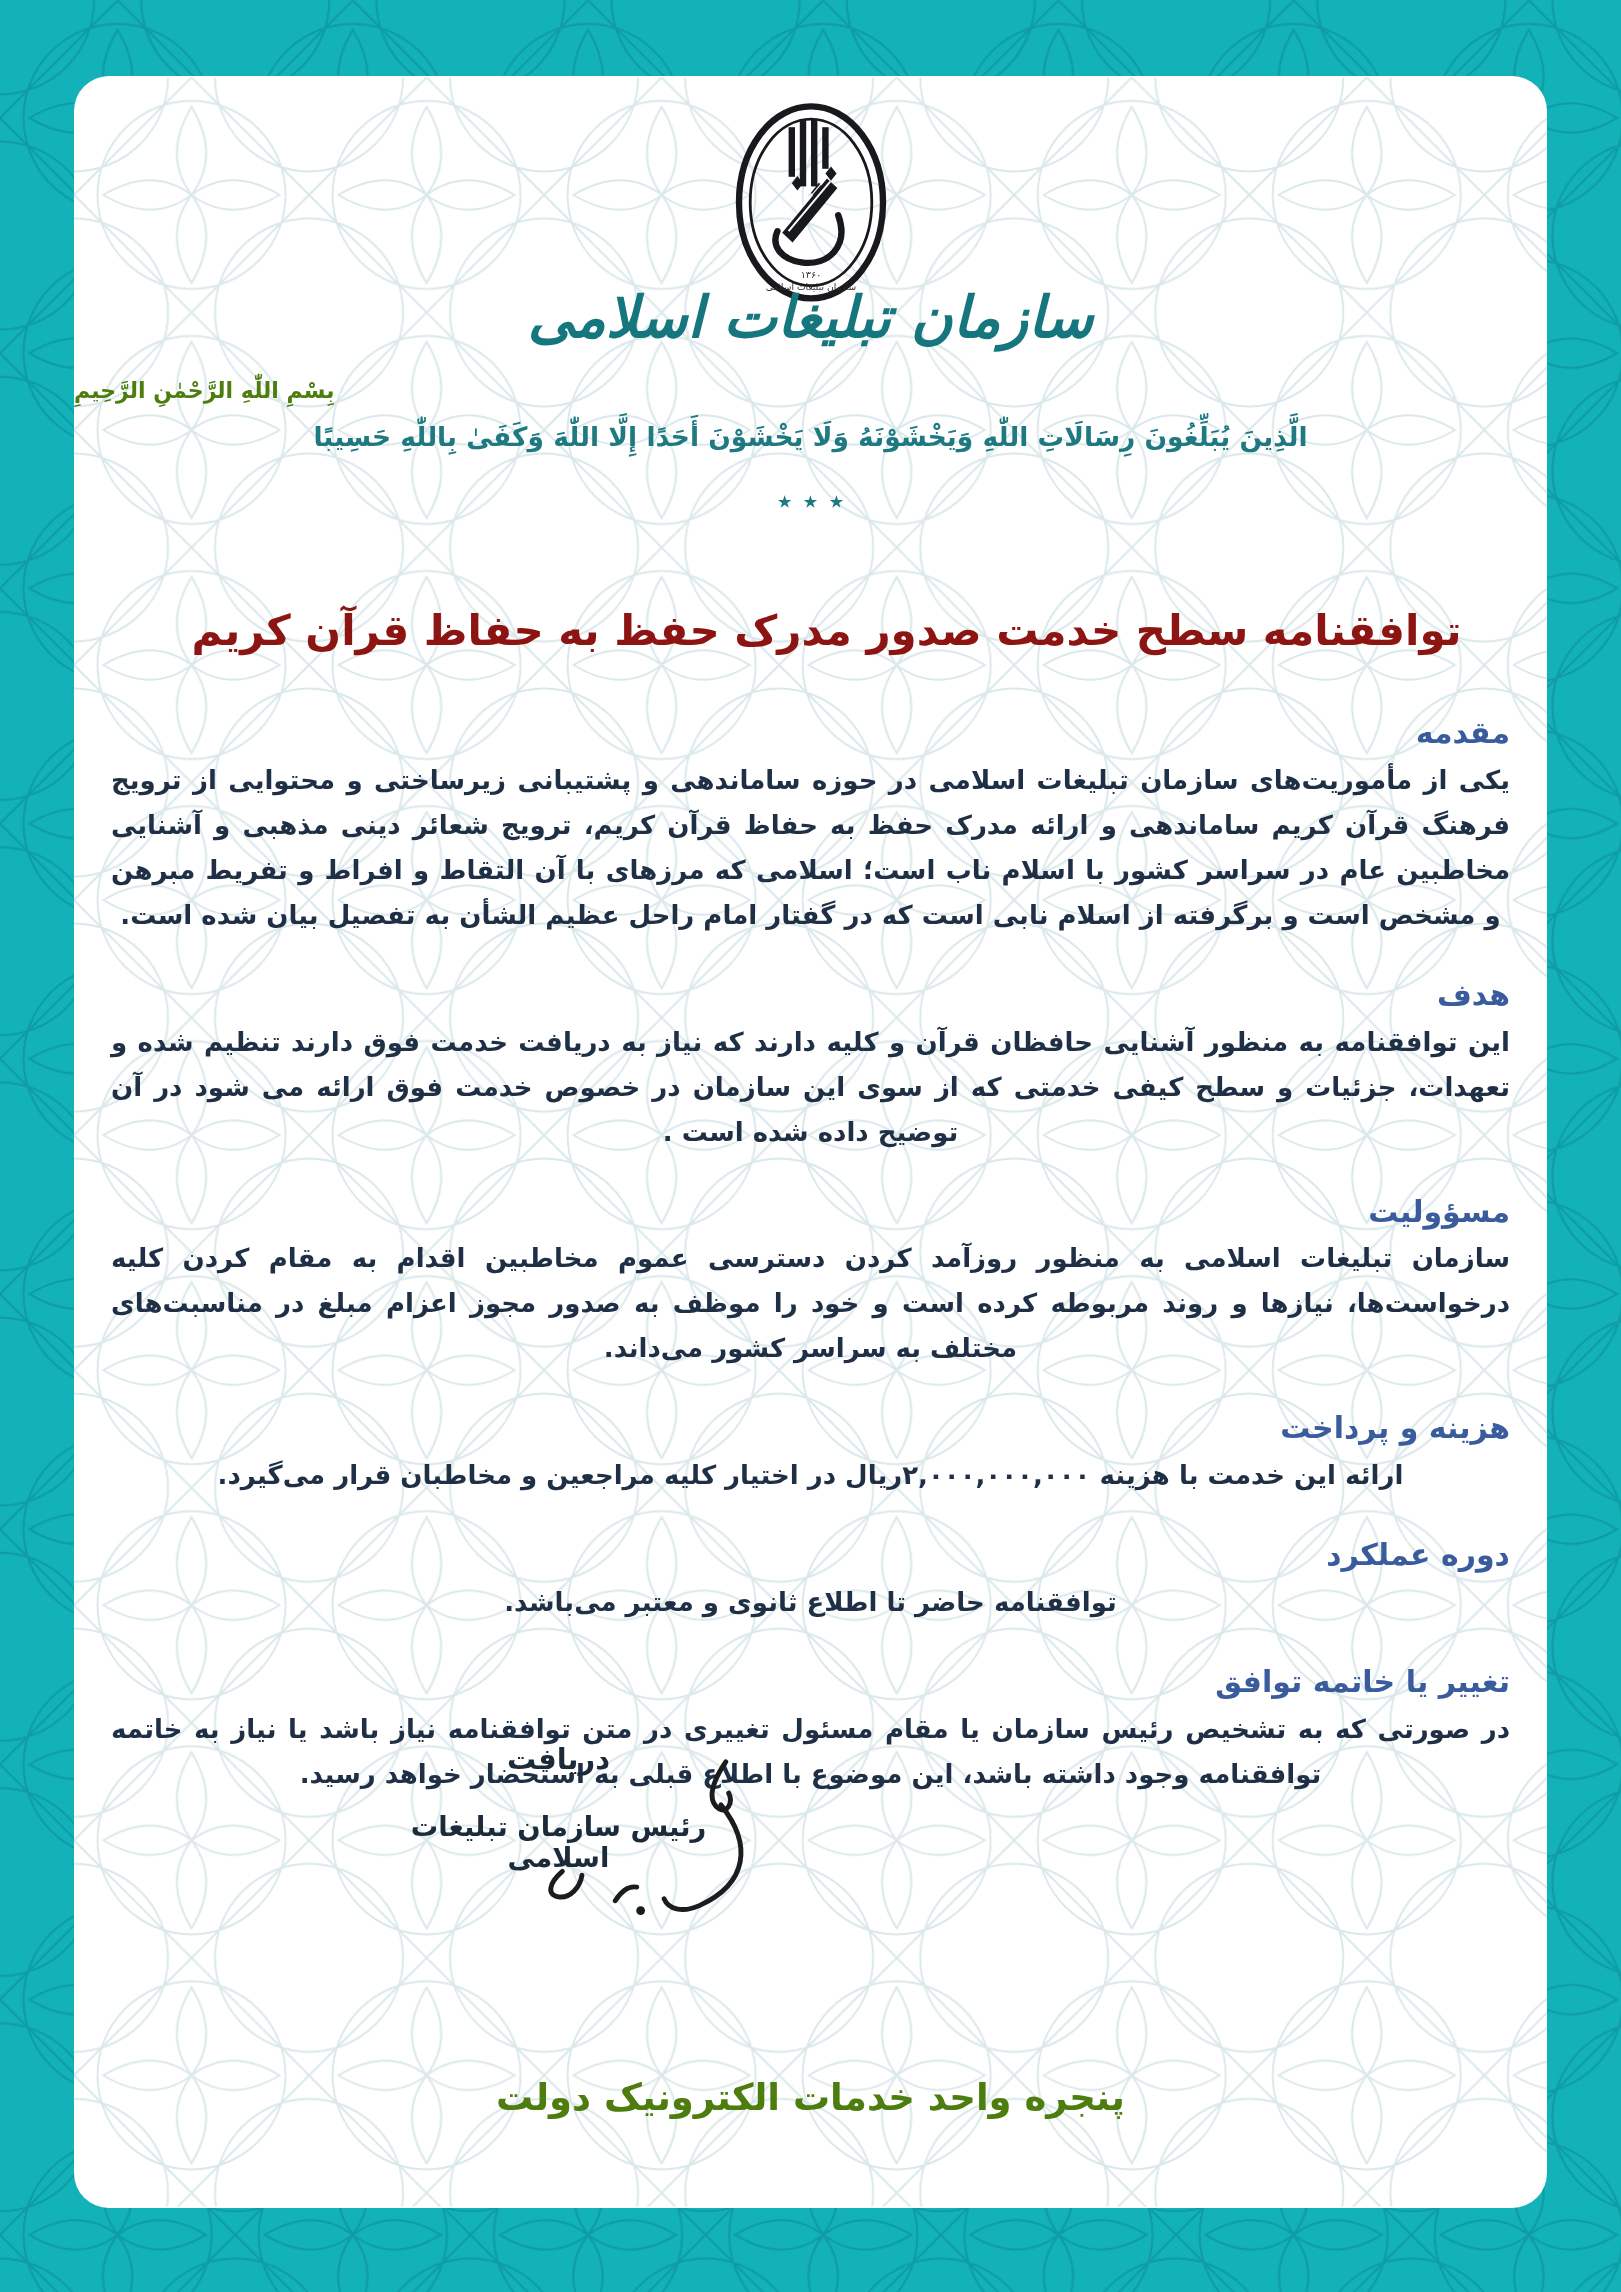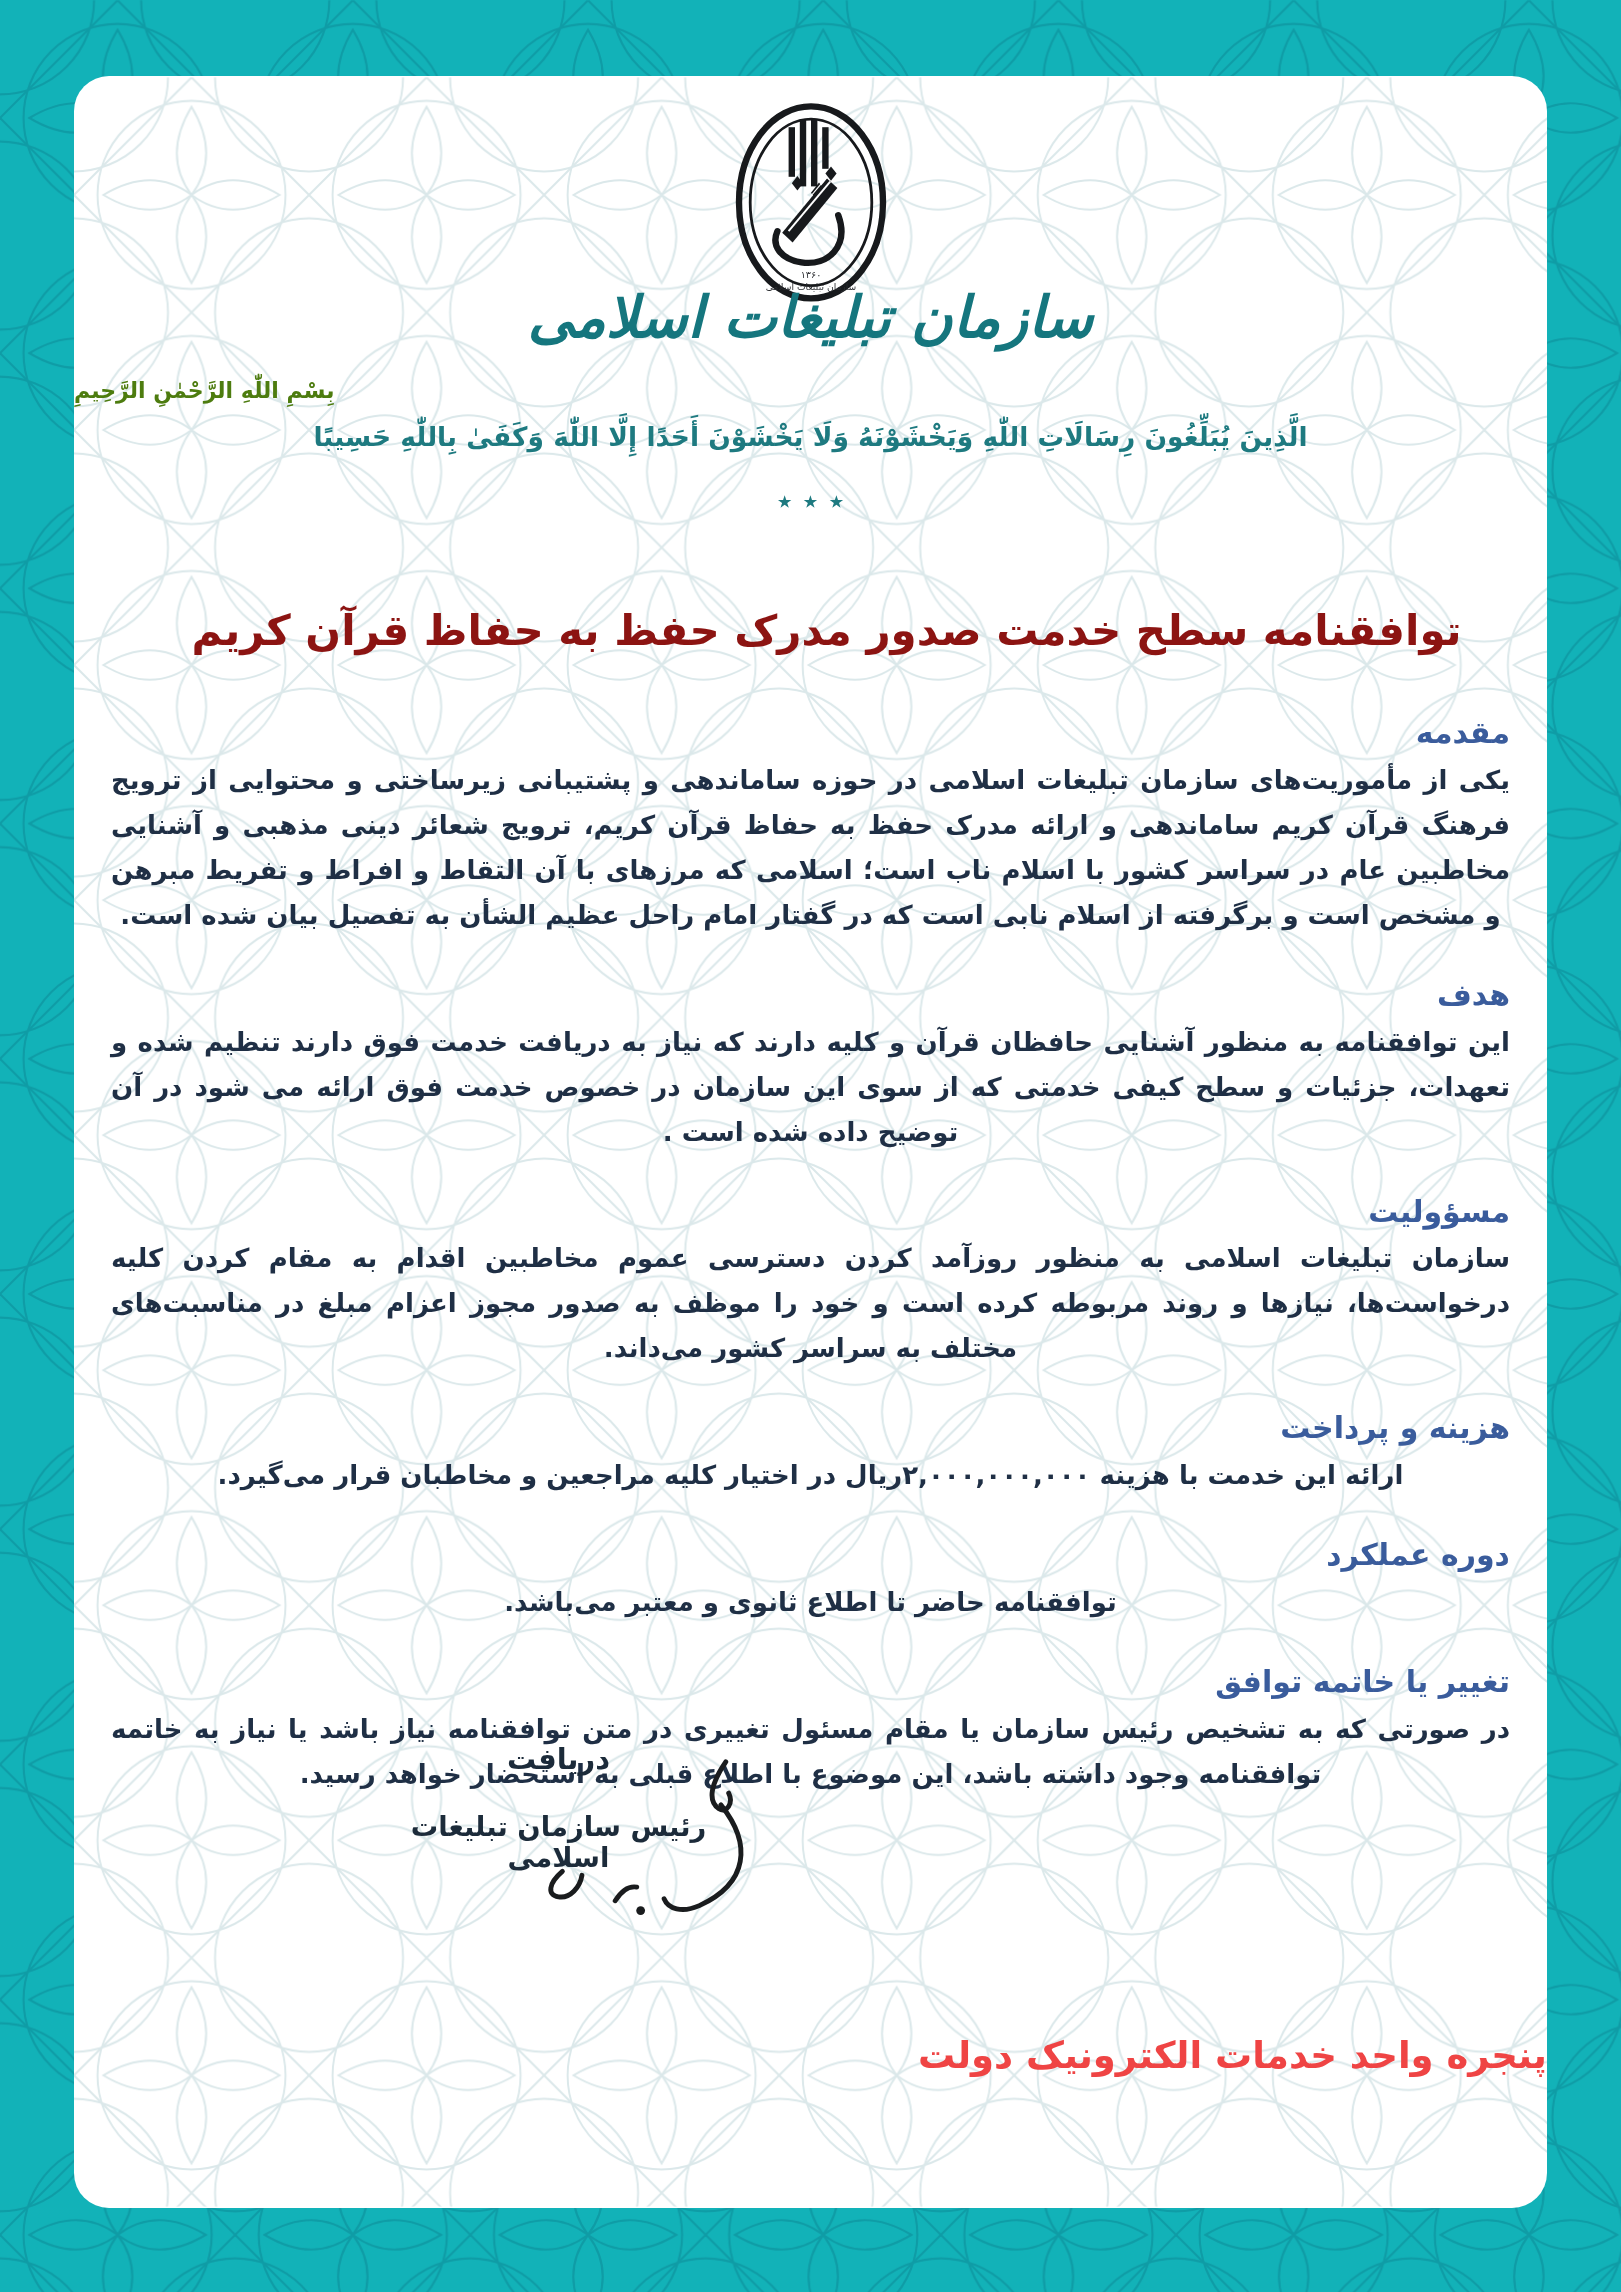--- a/index.html
+++ b/index.html
@@ -46,22 +46,22 @@
     margin:0;font-size:26px;font-weight:700;color:#1f2f45;
     line-height:45px;text-align:justify;text-align-last:center;
   }
   .signature{
     position:absolute;left:323px;top:1666px;width:323px;text-align:center;direction:rtl;
   }
   .sig-name{font-size:29px;font-weight:bold;color:#1c2b3a;}
   .sig-title{font-size:27.4px;font-weight:bold;color:#1c2b3a;margin-top:35px;}
   .sig-scribble{position:absolute;left:451px;top:1678px;width:245px;height:181px;}
   .footer-line{
-    position:absolute;top:1958px;left:0;right:0;
-    font-size:37px;font-weight:bold;color:#ef4444;
+    position:absolute;top:2000px;left:0;right:0;text-align:center;
+    font-size:37px;font-weight:bold;color:#4d7c0f;
   }
 </style>
 </head>
 <body>
 
 <div class="frame">
 
   <svg class="pat" xmlns="http://www.w3.org/2000/svg" viewBox="0 0 1654 2339" width="1621" height="2293">
     <defs>
       <pattern id="geo-teal" width="240" height="240" patternUnits="userSpaceOnUse">

